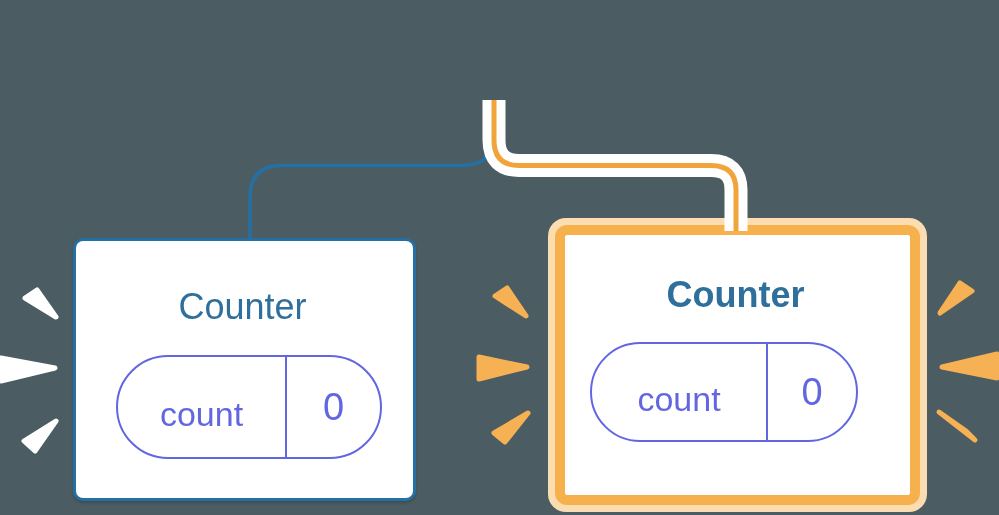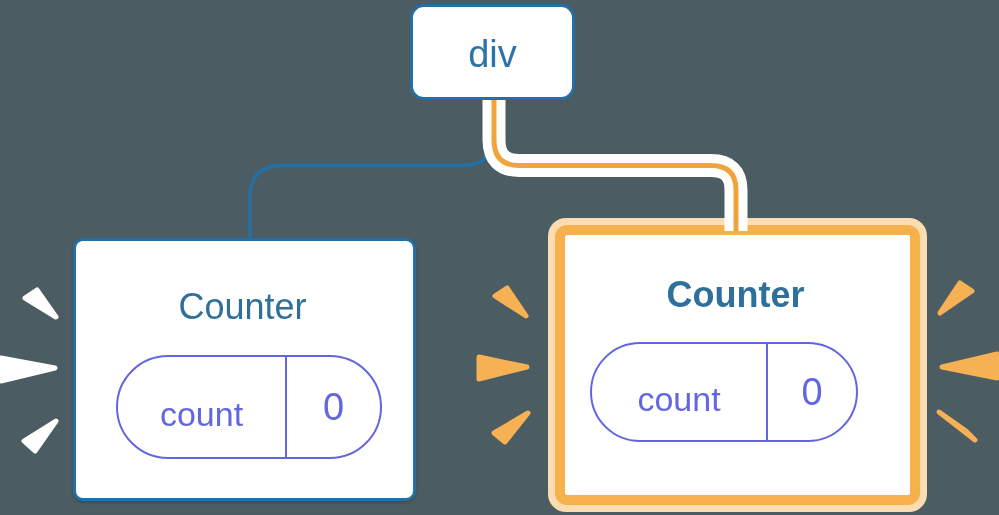--- a/index.html
+++ b/index.html
@@ -90,23 +90,20 @@
       <polygon class="spark-orange" points="479,357 479,379 527,367"></polygon>
       <polygon class="spark-orange" points="494,433 505,442 528,413"></polygon>
     </g>
     <g>
       <polygon class="spark-orange" points="960,283 972,291 940,313"></polygon>
       <polygon class="spark-orange" points="997,354 997,378 942,367"></polygon>
       <polygon class="spark-orange" points="966,431 975,440 939,412"></polygon>
     </g>
   </svg>
 
-  <div class="node-root">
-    <span class="label">div</span>
-  </div>
 
   <div class="card-left">
     <div class="card-title">Counter</div>
     <div class="pill pill-left">
       <div class="seg-key">count</div>
       <div class="seg-val">0</div>
     </div>
   </div>
 
   <div class="card-highlight-outer">

